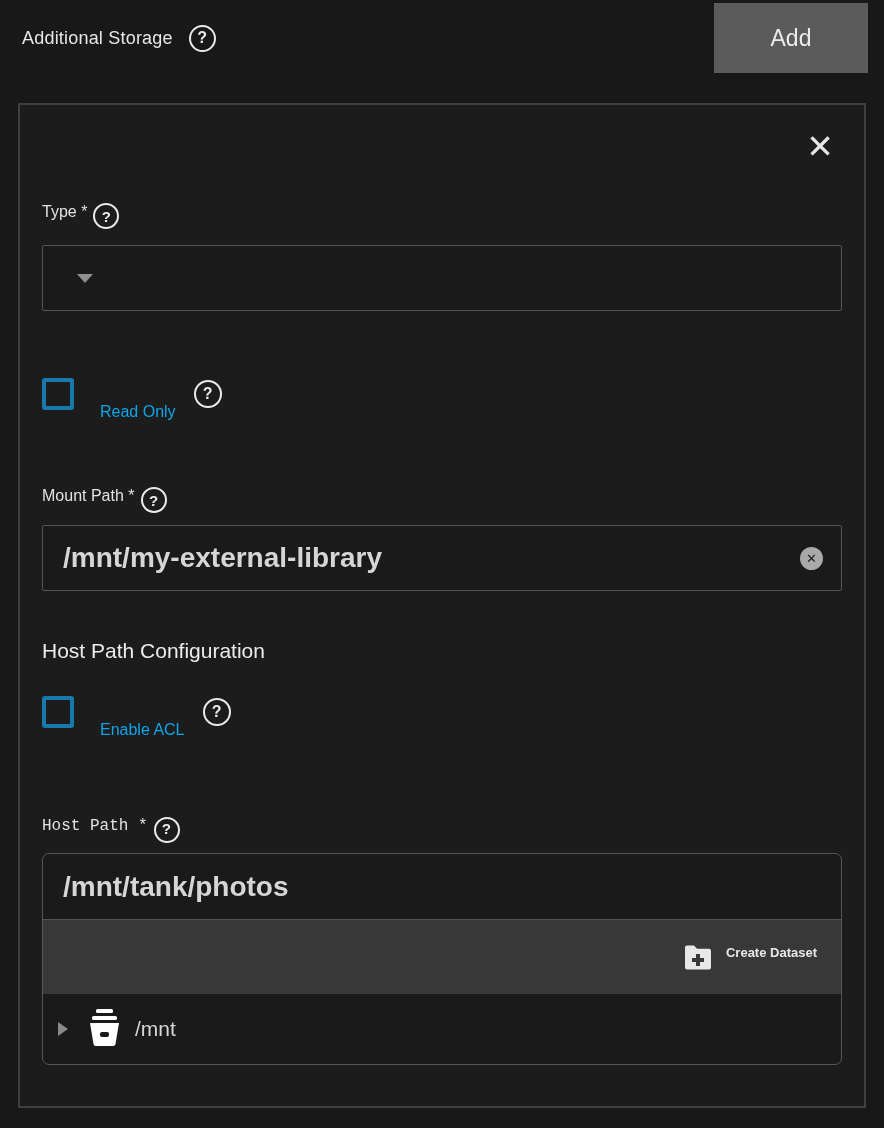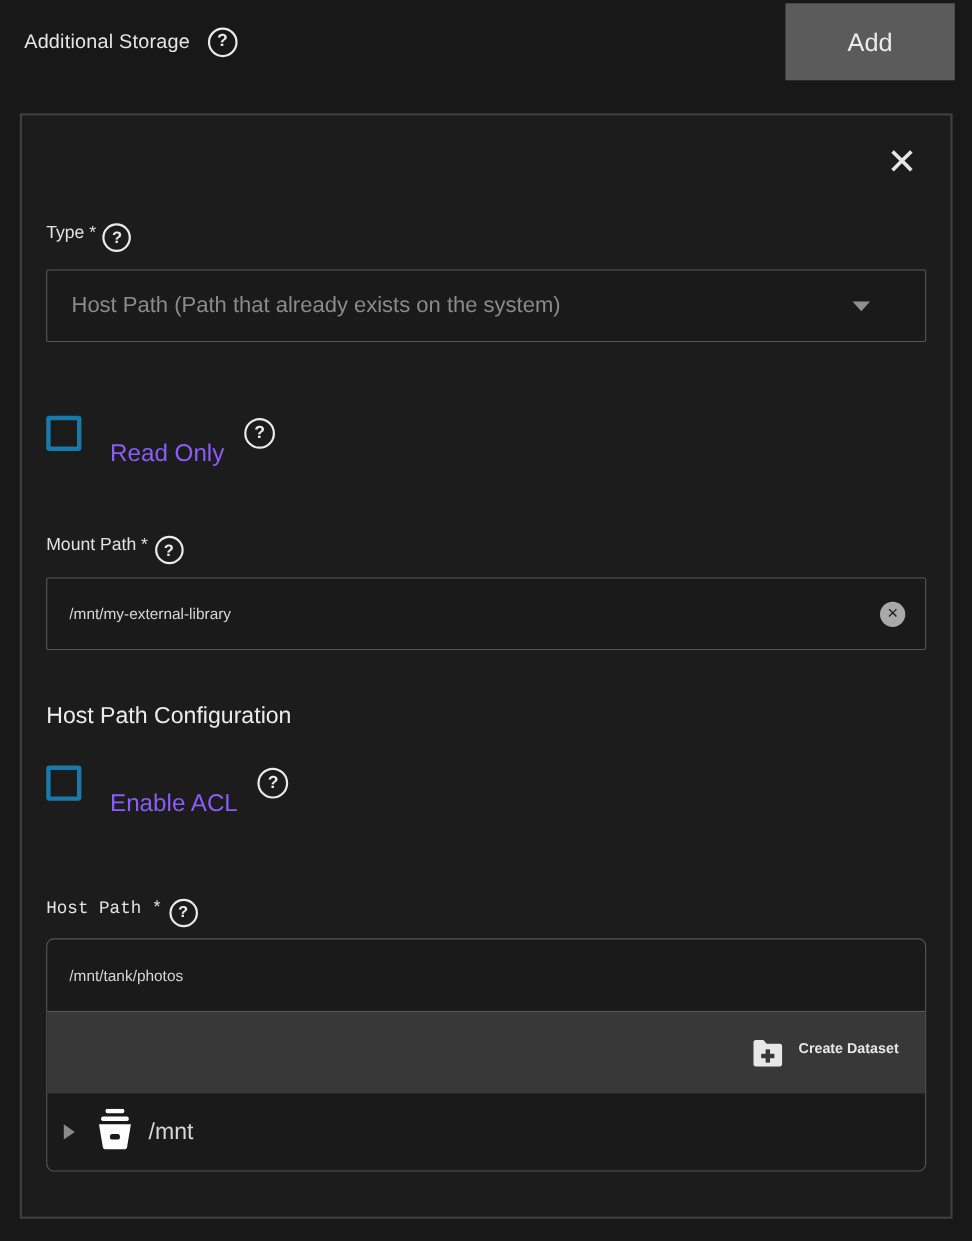--- a/index.html
+++ b/index.html
@@ -71,34 +71,35 @@
     border-top: 9px solid #8f8f8f;
   }
 
   .checkbox-row { display: flex; align-items: center; height: 34px; }
   .row-read-only { margin-top: 66px; }
   .row-enable-acl { margin-top: 28px; }
   .checkbox {
     width: 32px; height: 32px; border: 4px solid #1879ab; border-radius: 3px;
     background: transparent; cursor: pointer; flex: 0 0 auto;
   }
-  .checkbox-label { margin-left: 26px; font-size: 22px; color: #8b5cf6; margin-top: 35px; }
+  .checkbox-label { margin-left: 26px; font-size: 16px; color: #0ea5e9; margin-top: 35px; }
   .checkbox-row .help-icon { margin-left: 18px; width: 28px; height: 28px; font-size: 16px; }
 
   .row-mount-label { margin-top: 76px; height: 26px; }
   .text-input-wrap {
     margin-top: 12px; height: 66px;
     background: #1a1a1a; border: 1px solid #565656; border-radius: 2px;
     display: flex; align-items: center; padding: 0 18px 0 20px;
   }
   .text-input {
     flex: 1; height: 100%;
     background: transparent; border: none; outline: none;
-    color: #d6d6d6; font-size: 14px;
-    font-family: "Liberation Sans", sans-serif;
+    color: #d6d6d6; font-size: 28px;
+    font-family: "Liberation Sans", sans-serif;
+    font-weight: bold;
   }
   .clear-icon {
     width: 23px; height: 23px; border-radius: 50%;
     background: #a9a9a9; color: #1c1c1c;
     display: flex; align-items: center; justify-content: center;
     font-size: 13px; font-weight: 700; cursor: pointer;
     font-family: "DejaVu Sans", sans-serif;
   }
 
   .section-heading { margin-top: 48px; font-size: 21px; color: #ececec; height: 28px; }
@@ -142,21 +143,20 @@
 
 <div class="card">
 
   <button class="close-button">✕</button>
 
   <div class="label-row row-type-label">
     <span class="field-label">Type *</span>
     <span class="help-icon">?</span>
   </div>
   <div class="select-box">
-    <span class="select-value">Host Path (Path that already exists on the system)</span>
     <span class="chevron-down-icon"></span>
   </div>
 
   <div class="checkbox-row row-read-only">
     <span class="checkbox"></span>
     <span class="checkbox-label">Read Only</span>
     <span class="help-icon">?</span>
   </div>
 
   <div class="label-row row-mount-label">

